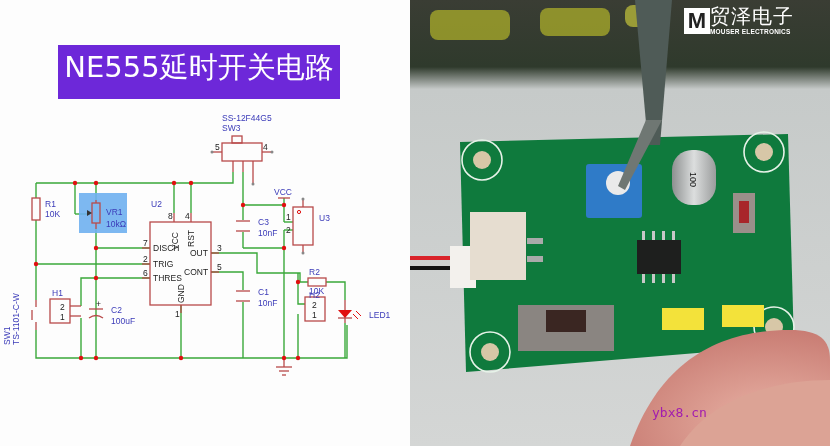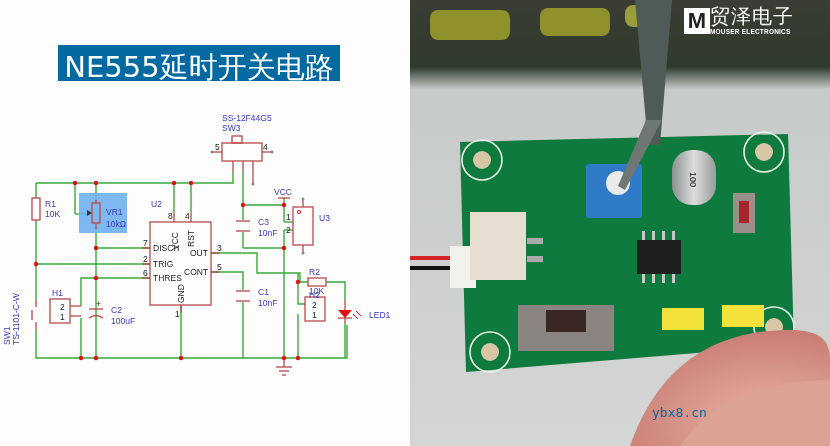--- a/index.html
+++ b/index.html
@@ -1,27 +1,27 @@
 <!DOCTYPE html>
 <html><head>
 <meta charset="utf-8">
 <style>
   html,body{margin:0;padding:0;}
   body{width:830px;height:446px;overflow:hidden;position:relative;background:#fdfdfd;font-family:"Liberation Sans",sans-serif;}
   .left{position:absolute;left:0;top:0;width:410px;height:446px;background:#fdfdfd;}
-  .title{position:absolute;left:58px;top:45px;width:282px;height:36px;background:#0369a1;color:#fff;font-size:29px;line-height:45px;text-align:center;font-family:"DejaVu Sans",sans-serif;letter-spacing:0px;}
+  .title{position:absolute;left:58px;top:45px;width:282px;height:54px;background:#6d28d9;color:#fff;font-size:29px;line-height:45px;text-align:center;font-family:"DejaVu Sans",sans-serif;letter-spacing:0px;}
   .schem{position:absolute;left:0;top:0;}
   .lbl{font-family:"Liberation Sans",sans-serif;font-size:8.5px;}
   .right{position:absolute;left:410px;top:0;width:420px;height:446px;overflow:hidden;background:#c9cccb;}
   .logo{position:absolute;left:684px;top:6px;display:flex;align-items:center;}
   .logo-m{width:26px;height:26px;background:#fff;color:#222;font-weight:bold;font-size:22px;line-height:26px;text-align:center;font-family:"Liberation Sans",sans-serif;}
   .logo-txt{color:#fff;}
   .logo-cn{font-size:20px;line-height:20px;letter-spacing:1px;font-family:"DejaVu Sans",sans-serif;}
   .logo-en{font-size:6.5px;font-weight:bold;letter-spacing:0.2px;margin-top:2px;}
-  .watermark{position:absolute;left:652px;top:405px;font-family:"DejaVu Sans Mono",monospace;font-size:13px;color:#0369a1;}
+  .watermark{position:absolute;left:652px;top:405px;font-family:"DejaVu Sans Mono",monospace;font-size:13px;color:#a21caf;}
 </style>
 </head>
 <body>
 
 <div class="left">
   <div class="title">NE555延时开关电路</div>
 
   <svg class="schem" width="410" height="446">
     <g stroke="#3aa83a" stroke-width="1.4" fill="none">
 

